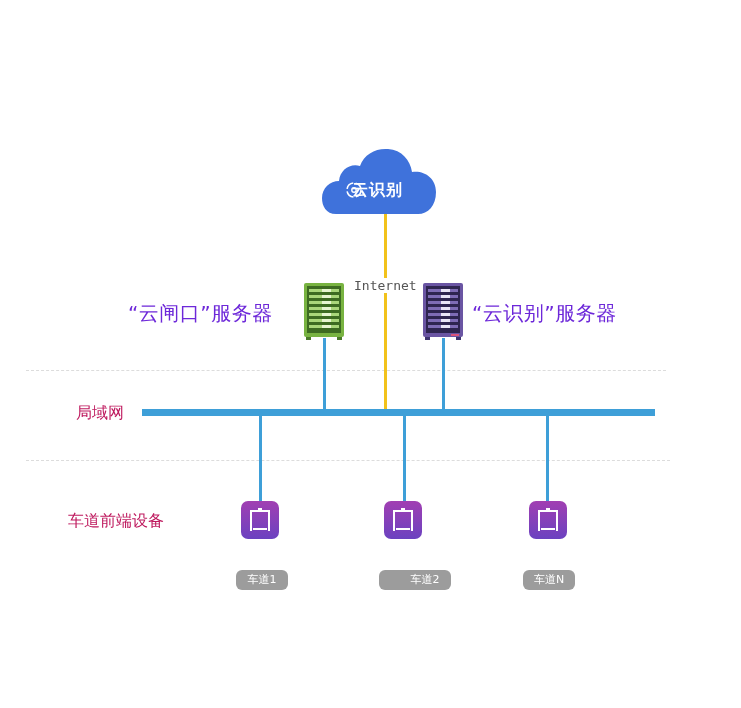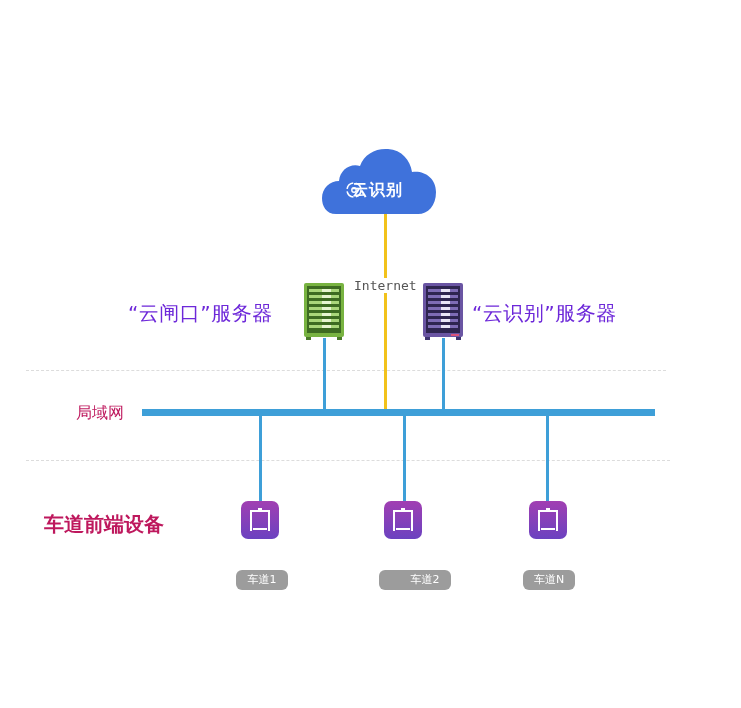--- a/index.html
+++ b/index.html
@@ -95,21 +95,21 @@
 <span class="srv-label" style="left:472px; top:300px;text-align:right;">“云识别”服务器</span>
 <div class="vline" style="left:442px; top:338px; height:74px;"></div>
 
 <span class="label" style="left:76px; top:403px; font-size:16px;">局域网</span>
 <div class="abs" style="left:142px; top:409px; width:513px; height:7px; background:#3e9fd8;"></div>
 
 <div class="vline" style="left:259px; top:414px; height:88px;"></div>
 <div class="vline" style="left:403px; top:414px; height:88px;"></div>
 <div class="vline" style="left:546px; top:414px; height:88px;"></div>
 
-<span class="label" style="left:44px; top:511px; font-size:20px;font-weight:bold;">车道前端设备</span>
+<span class="label" style="left:68px; top:511px; font-size:16px;">车道前端设备</span>
 
 <svg width="0" height="0" style="position:absolute">
   <defs>
     <linearGradient id="devgrad" x1="0" y1="0" x2="0" y2="1">
       <stop offset="0" stop-color="#a13fb2"></stop>
       <stop offset="1" stop-color="#6b42c0"></stop>
     </linearGradient>
   </defs>
 </svg>
 

